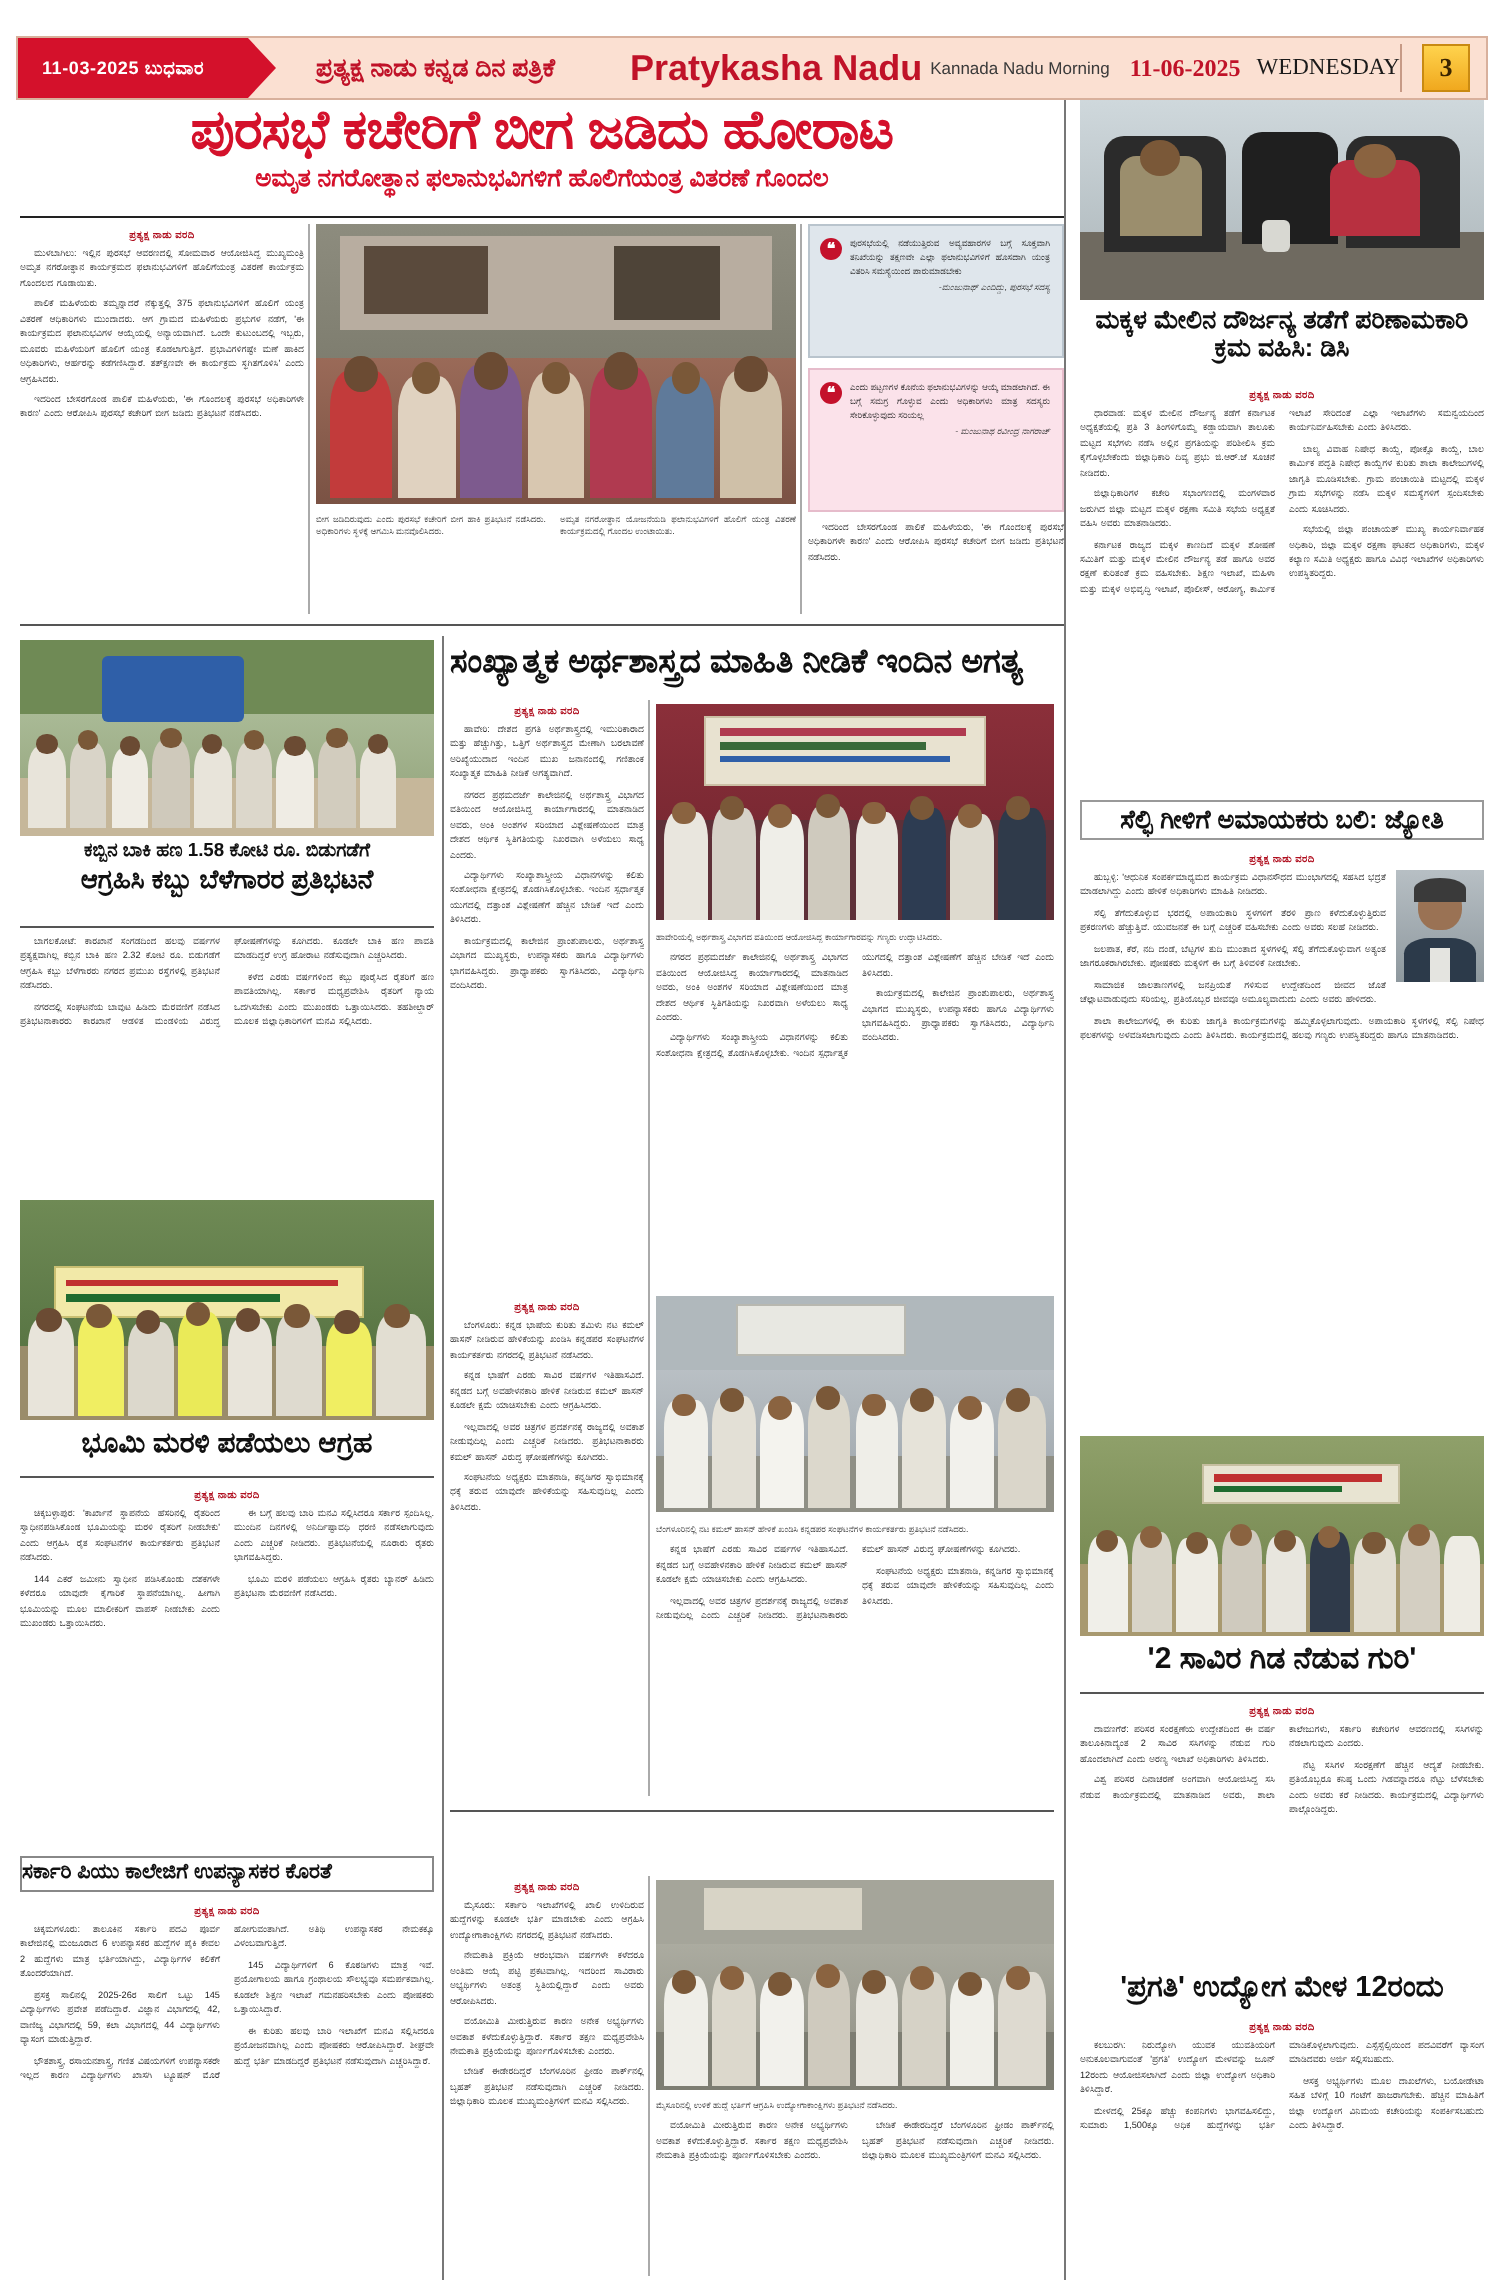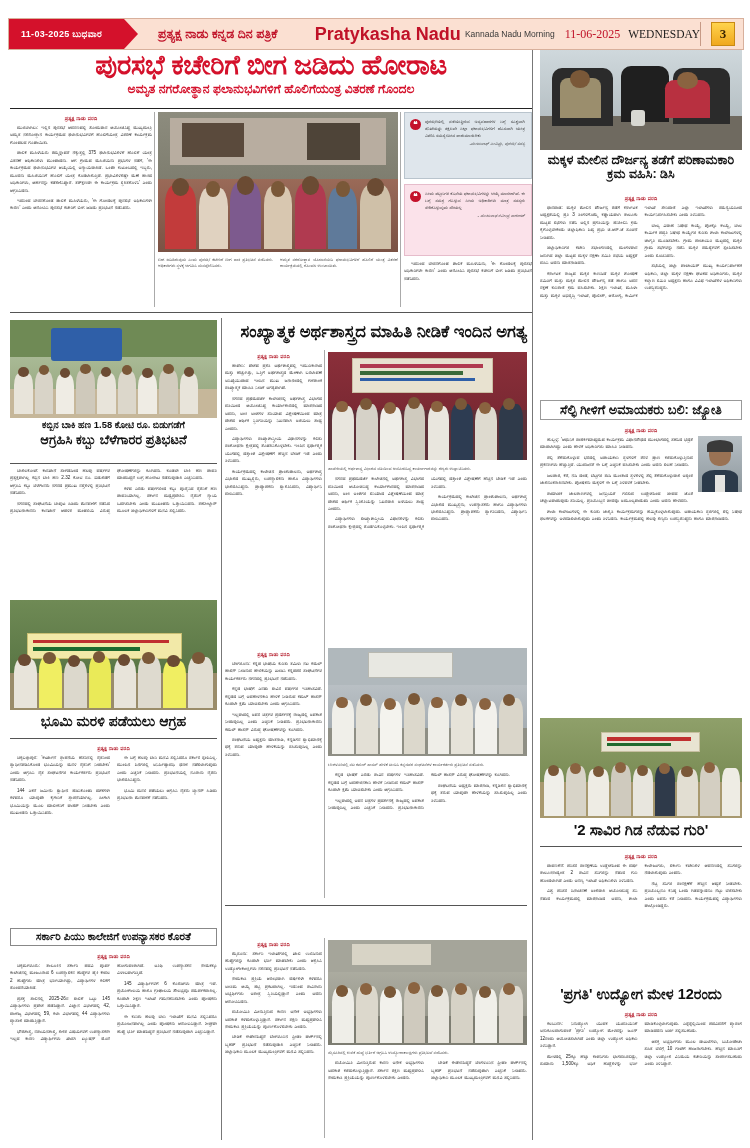--- a/index.html
+++ b/index.html
@@ -23,21 +23,21 @@
   .mh-redtab:after{
     content:"";position:absolute;right:-14px;top:0;width:0;height:0;
     border-left:14px solid #d4112b;border-top:15px solid transparent;border-bottom:15px solid transparent;
   }
   .mh-kan{
     flex:0 0 auto;padding-left:34px;color:#c01228;font-size:12.5px;font-weight:bold;white-space:nowrap;
   }
   .mh-mid{flex:1 1 auto;}
   .mh-brand{color:#c01228;font-size:18px;font-weight:bold;white-space:nowrap;}
   .mh-sub{color:#3a3a3a;font-size:8.5px;margin-left:4px;white-space:nowrap;}
-  .mh-date{color:#c01228;font-size:12px;font-weight:normal;margin-left:10px;font-family:"Liberation Serif",serif;white-space:nowrap;}
+  .mh-date{color:#c01228;font-size:12px;font-weight:bold;margin-left:10px;font-family:"Liberation Serif",serif;white-space:nowrap;}
   .mh-day{color:#1a1a1a;font-size:11.5px;margin-left:8px;font-family:"Liberation Serif",serif;white-space:nowrap;}
   .mh-pagebox{
     width:22px;height:22px;margin-left:10px;margin-right:8px;
     background:linear-gradient(#ffd34d,#f0a81e);border:1px solid #c98a12;
     display:flex;align-items:center;justify-content:center;
     font-size:13px;font-weight:bold;color:#3a2400;font-family:"Liberation Serif",serif;
   }
   .mh-divider{width:1px;height:24px;background:#c79a86;}
 
   
@@ -208,21 +208,21 @@
   <div class="hrule" style="position:absolute;left:10px;top:463px;width:207px;"></div>
   <div class="col" style="left:10px;top:467px;width:207px;height:130px;overflow:hidden;">
     <div class="body-txt" style="column-count:2;column-gap:7px;">
       <p>ಬಾಗಲಕೋಟೆ: ಕಾರಖಾನೆ ಸಂಗಡದಿಂದ ಹಲವು ವರ್ಷಗಳ ಪ್ರತ್ಯಕ್ಷವಾಗಿಲ್ಲ ಕಬ್ಬಿನ ಬಾಕಿ ಹಣ 2.32 ಕೋಟಿ ರೂ. ಬಿಡುಗಡೆಗೆ ಆಗ್ರಹಿಸಿ ಕಬ್ಬು ಬೆಳೆಗಾರರು ನಗರದ ಪ್ರಮುಖ ರಸ್ತೆಗಳಲ್ಲಿ ಪ್ರತಿಭಟನೆ ನಡೆಸಿದರು.</p>
       <p>ನಗರದಲ್ಲಿ ಸಂಘಟನೆಯ ಬಾವುಟ ಹಿಡಿದು ಮೆರವಣಿಗೆ ನಡೆಸಿದ ಪ್ರತಿಭಟನಾಕಾರರು ಕಾರಖಾನೆ ಆಡಳಿತ ಮಂಡಳಿಯ ವಿರುದ್ಧ ಘೋಷಣೆಗಳನ್ನು ಕೂಗಿದರು. ಕೂಡಲೇ ಬಾಕಿ ಹಣ ಪಾವತಿ ಮಾಡದಿದ್ದರೆ ಉಗ್ರ ಹೋರಾಟ ನಡೆಸುವುದಾಗಿ ಎಚ್ಚರಿಸಿದರು.</p>
       <p>ಕಳೆದ ಎರಡು ವರ್ಷಗಳಿಂದ ಕಬ್ಬು ಪೂರೈಸಿದ ರೈತರಿಗೆ ಹಣ ಪಾವತಿಯಾಗಿಲ್ಲ. ಸರ್ಕಾರ ಮಧ್ಯಪ್ರವೇಶಿಸಿ ರೈತರಿಗೆ ನ್ಯಾಯ ಒದಗಿಸಬೇಕು ಎಂದು ಮುಖಂಡರು ಒತ್ತಾಯಿಸಿದರು. ತಹಶೀಲ್ದಾರ್ ಮೂಲಕ ಜಿಲ್ಲಾಧಿಕಾರಿಗಳಿಗೆ ಮನವಿ ಸಲ್ಲಿಸಿದರು.</p>
     </div>
   </div>
 
   <div class="col" style="left:225px;top:322px;width:302px;">
-    <div class="hl" style="font-size:16.5px;text-align:right;color:#111;margin-left:12px;">ಸಂಖ್ಯಾತ್ಮಕ ಅರ್ಥಶಾಸ್ತ್ರದ ಮಾಹಿತಿ ನೀಡಿಕೆ ಇಂದಿನ ಅಗತ್ಯ</div>
+    <div class="hl" style="font-size:16.5px;text-align:left;color:#111;">ಸಂಖ್ಯಾತ್ಮಕ ಅರ್ಥಶಾಸ್ತ್ರದ ಮಾಹಿತಿ ನೀಡಿಕೆ ಇಂದಿನ ಅಗತ್ಯ</div>
   </div>
   <div class="col" style="left:225px;top:350px;width:97px;height:300px;overflow:hidden;">
     <div class="byline">ಪ್ರತ್ಯಕ್ಷ ನಾಡು ವರದಿ</div>
     <div class="body-txt">
       <p>ಹಾವೇರಿ: ದೇಶದ ಪ್ರಗತಿ ಅರ್ಥಶಾಸ್ತ್ರದಲ್ಲಿ ಇಮುರಿಕಾರಾದ ಮತ್ತು ಹೆಚ್ಚುಗಿತ್ತು, ಒತ್ತಿಗೆ ಅರ್ಥಶಾಸ್ತ್ರದ ಮೇಣಾಗಿ ಬರಲಾವಣೆ ಅರಿಖ್ಯೆಯುದಾದ ಇಂದಿನ ಮುಖ ಜನಾನಂದಲ್ಲಿ ಗಣಿತಾಂಕ ಸಂಖ್ಯಾತ್ಮಕ ಮಾಹಿತಿ ನೀಡಿಕೆ ಅಗತ್ಯವಾಗಿದೆ.</p>
       <p>ನಗರದ ಪ್ರಥಮದರ್ಜೆ ಕಾಲೇಜಿನಲ್ಲಿ ಅರ್ಥಶಾಸ್ತ್ರ ವಿಭಾಗದ ವತಿಯಿಂದ ಆಯೋಜಿಸಿದ್ದ ಕಾರ್ಯಾಗಾರದಲ್ಲಿ ಮಾತನಾಡಿದ ಅವರು, ಅಂಕಿ ಅಂಶಗಳ ಸರಿಯಾದ ವಿಶ್ಲೇಷಣೆಯಿಂದ ಮಾತ್ರ ದೇಶದ ಆರ್ಥಿಕ ಸ್ಥಿತಿಗತಿಯನ್ನು ನಿಖರವಾಗಿ ಅಳೆಯಲು ಸಾಧ್ಯ ಎಂದರು.</p>
       <p>ವಿದ್ಯಾರ್ಥಿಗಳು ಸಂಖ್ಯಾಶಾಸ್ತ್ರೀಯ ವಿಧಾನಗಳನ್ನು ಕಲಿತು ಸಂಶೋಧನಾ ಕ್ಷೇತ್ರದಲ್ಲಿ ತೊಡಗಿಸಿಕೊಳ್ಳಬೇಕು. ಇಂದಿನ ಸ್ಪರ್ಧಾತ್ಮಕ ಯುಗದಲ್ಲಿ ದತ್ತಾಂಶ ವಿಶ್ಲೇಷಣೆಗೆ ಹೆಚ್ಚಿನ ಬೇಡಿಕೆ ಇದೆ ಎಂದು ತಿಳಿಸಿದರು.</p>
       <p>ಕಾರ್ಯಕ್ರಮದಲ್ಲಿ ಕಾಲೇಜಿನ ಪ್ರಾಂಶುಪಾಲರು, ಅರ್ಥಶಾಸ್ತ್ರ ವಿಭಾಗದ ಮುಖ್ಯಸ್ಥರು, ಉಪನ್ಯಾಸಕರು ಹಾಗೂ ವಿದ್ಯಾರ್ಥಿಗಳು ಭಾಗವಹಿಸಿದ್ದರು. ಪ್ರಾಧ್ಯಾಪಕರು ಸ್ವಾಗತಿಸಿದರು, ವಿದ್ಯಾರ್ಥಿನಿ ವಂದಿಸಿದರು.</p>
     </div>
   </div>
@@ -400,21 +400,21 @@
   <div class="col" style="left:540px;top:1008px;width:202px;height:130px;overflow:hidden;">
     <div class="byline">ಪ್ರತ್ಯಕ್ಷ ನಾಡು ವರದಿ</div>
     <div class="body-txt" style="column-count:2;column-gap:7px;">
       <p>ಕಲಬುರಗಿ: ನಿರುದ್ಯೋಗಿ ಯುವಕ ಯುವತಿಯರಿಗೆ ಅನುಕೂಲವಾಗುವಂತೆ 'ಪ್ರಗತಿ' ಉದ್ಯೋಗ ಮೇಳವನ್ನು ಜೂನ್ 12ರಂದು ಆಯೋಜಿಸಲಾಗಿದೆ ಎಂದು ಜಿಲ್ಲಾ ಉದ್ಯೋಗ ಅಧಿಕಾರಿ ತಿಳಿಸಿದ್ದಾರೆ.</p>
       <p>ಮೇಳದಲ್ಲಿ 25ಕ್ಕೂ ಹೆಚ್ಚು ಕಂಪನಿಗಳು ಭಾಗವಹಿಸಲಿದ್ದು, ಸುಮಾರು 1,500ಕ್ಕೂ ಅಧಿಕ ಹುದ್ದೆಗಳನ್ನು ಭರ್ತಿ ಮಾಡಿಕೊಳ್ಳಲಾಗುವುದು. ಎಸ್ಸೆಸ್ಸೆಲ್ಸಿಯಿಂದ ಪದವಿವರೆಗೆ ವ್ಯಾಸಂಗ ಮಾಡಿದವರು ಅರ್ಜಿ ಸಲ್ಲಿಸಬಹುದು.</p>
       <p>ಆಸಕ್ತ ಅಭ್ಯರ್ಥಿಗಳು ಮೂಲ ದಾಖಲೆಗಳು, ಬಯೋಡೇಟಾ ಸಹಿತ ಬೆಳಿಗ್ಗೆ 10 ಗಂಟೆಗೆ ಹಾಜರಾಗಬೇಕು. ಹೆಚ್ಚಿನ ಮಾಹಿತಿಗೆ ಜಿಲ್ಲಾ ಉದ್ಯೋಗ ವಿನಿಮಯ ಕಚೇರಿಯನ್ನು ಸಂಪರ್ಕಿಸಬಹುದು ಎಂದು ತಿಳಿಸಿದ್ದಾರೆ.</p>
     </div>
   </div>
 
   <div class="col" style="left:10px;top:928px;width:207px;border:1px solid #888;padding:2px 0;">
-    <div class="hl" style="font-size:10.4px;text-align:center;color:#111;">ಸರ್ಕಾರಿ ಪಿಯು ಕಾಲೇಜಿಗೆ ಉಪನ್ಯಾಸಕರ ಕೊರತೆ</div>
+    <div class="hl" style="font-size:10.4px;color:#111;">ಸರ್ಕಾರಿ ಪಿಯು ಕಾಲೇಜಿಗೆ ಉಪನ್ಯಾಸಕರ ಕೊರತೆ</div>
   </div>
   <div class="col" style="left:10px;top:950px;width:207px;height:190px;overflow:hidden;">
     <div class="byline">ಪ್ರತ್ಯಕ್ಷ ನಾಡು ವರದಿ</div>
     <div class="body-txt" style="column-count:2;column-gap:7px;">
       <p>ಚಿಕ್ಕಮಗಳೂರು: ತಾಲೂಕಿನ ಸರ್ಕಾರಿ ಪದವಿ ಪೂರ್ವ ಕಾಲೇಜಿನಲ್ಲಿ ಮಂಜೂರಾದ 6 ಉಪನ್ಯಾಸಕರ ಹುದ್ದೆಗಳ ಪೈಕಿ ಕೇವಲ 2 ಹುದ್ದೆಗಳು ಮಾತ್ರ ಭರ್ತಿಯಾಗಿದ್ದು, ವಿದ್ಯಾರ್ಥಿಗಳ ಕಲಿಕೆಗೆ ತೊಂದರೆಯಾಗಿದೆ.</p>
       <p>ಪ್ರಸಕ್ತ ಸಾಲಿನಲ್ಲಿ 2025-26ರ ಸಾಲಿಗೆ ಒಟ್ಟು 145 ವಿದ್ಯಾರ್ಥಿಗಳು ಪ್ರವೇಶ ಪಡೆದಿದ್ದಾರೆ. ವಿಜ್ಞಾನ ವಿಭಾಗದಲ್ಲಿ 42, ವಾಣಿಜ್ಯ ವಿಭಾಗದಲ್ಲಿ 59, ಕಲಾ ವಿಭಾಗದಲ್ಲಿ 44 ವಿದ್ಯಾರ್ಥಿಗಳು ವ್ಯಾಸಂಗ ಮಾಡುತ್ತಿದ್ದಾರೆ.</p>
       <p>ಭೌತಶಾಸ್ತ್ರ, ರಸಾಯನಶಾಸ್ತ್ರ, ಗಣಿತ ವಿಷಯಗಳಿಗೆ ಉಪನ್ಯಾಸಕರೇ ಇಲ್ಲದ ಕಾರಣ ವಿದ್ಯಾರ್ಥಿಗಳು ಖಾಸಗಿ ಟ್ಯೂಷನ್ ಮೊರೆ ಹೋಗುವಂತಾಗಿದೆ. ಅತಿಥಿ ಉಪನ್ಯಾಸಕರ ನೇಮಕಕ್ಕೂ ವಿಳಂಬವಾಗುತ್ತಿದೆ.</p>
       <p>145 ವಿದ್ಯಾರ್ಥಿಗಳಿಗೆ 6 ಕೊಠಡಿಗಳು ಮಾತ್ರ ಇವೆ. ಪ್ರಯೋಗಾಲಯ ಹಾಗೂ ಗ್ರಂಥಾಲಯ ಸೌಲಭ್ಯವೂ ಸಮರ್ಪಕವಾಗಿಲ್ಲ. ಕೂಡಲೇ ಶಿಕ್ಷಣ ಇಲಾಖೆ ಗಮನಹರಿಸಬೇಕು ಎಂದು ಪೋಷಕರು ಒತ್ತಾಯಿಸಿದ್ದಾರೆ.</p>
       <p>ಈ ಕುರಿತು ಹಲವು ಬಾರಿ ಇಲಾಖೆಗೆ ಮನವಿ ಸಲ್ಲಿಸಿದರೂ ಪ್ರಯೋಜನವಾಗಿಲ್ಲ ಎಂದು ಪೋಷಕರು ಆರೋಪಿಸಿದ್ದಾರೆ. ಶೀಘ್ರವೇ ಹುದ್ದೆ ಭರ್ತಿ ಮಾಡದಿದ್ದರೆ ಪ್ರತಿಭಟನೆ ನಡೆಸುವುದಾಗಿ ಎಚ್ಚರಿಸಿದ್ದಾರೆ.</p>
     </div>

